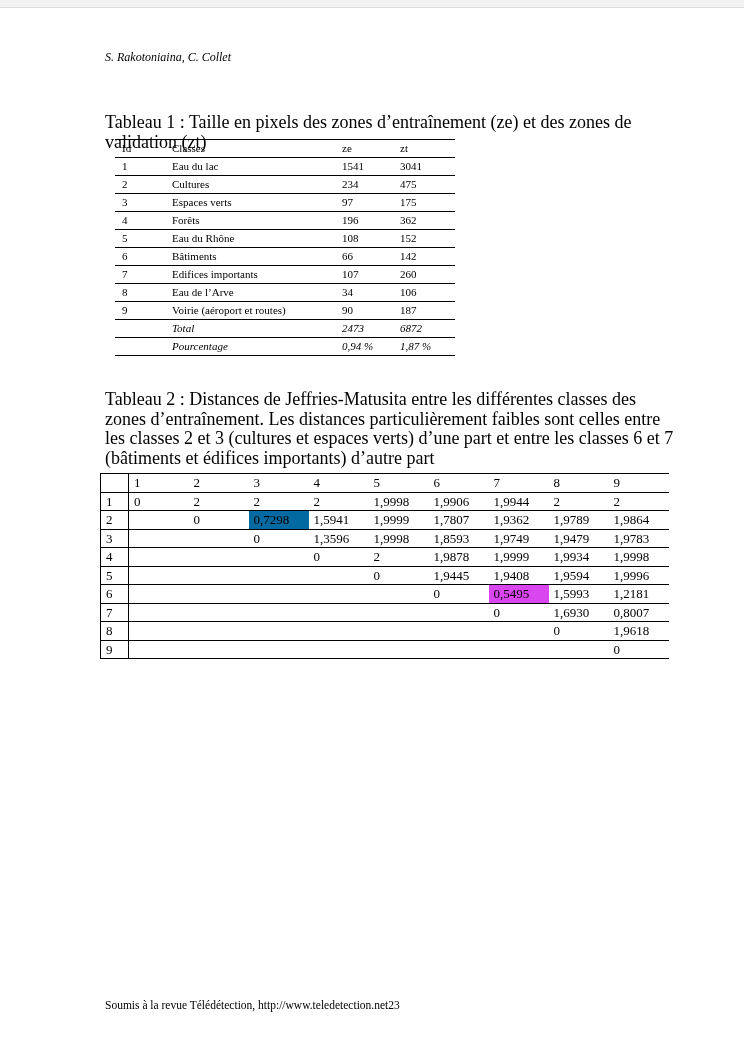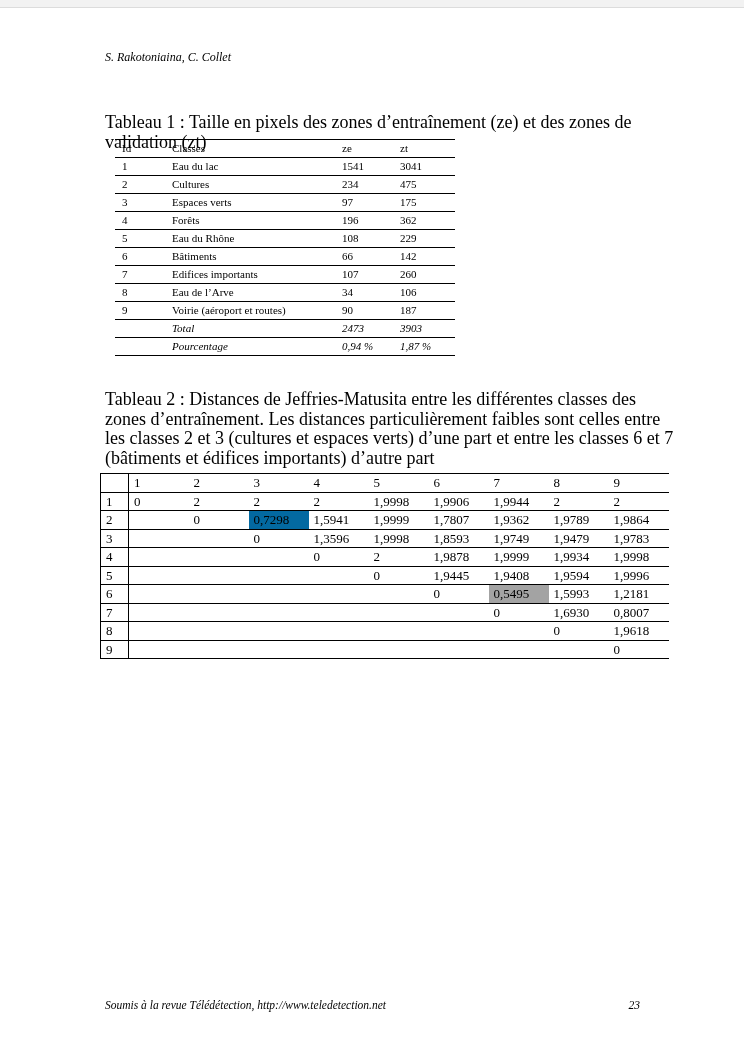--- a/index.html
+++ b/index.html
@@ -49,22 +49,22 @@
   }
   .t2 th, .t2 td {
     border-bottom:1px solid #000;
     height:17.5px; line-height:17.5px;
     padding:0 0 0 5px;
   }
   .t2 th.rowlabel, .t2 th.corner { border-right:1px solid #000; }
 
   .footer {
     position:absolute; left:105px; right:104px; top:991px;
-    display:flex; justify-content:space-between;
-    font-style:italic; font-size:11.5px;
+    display:flex; 
+    font-size:11.5px;
   }
   .edge-bar {
     position:absolute; left:58px; bottom:0;
     width:72px; height:6px;
     background:#4d7f8d;
   }
 </style>
 </head>
 <body>
 
@@ -111,21 +111,21 @@
         <tr>
           <td>4</td>
           <td>Forêts</td>
           <td>196</td>
           <td>362</td>
         </tr>
         <tr>
           <td>5</td>
           <td>Eau du Rhône</td>
           <td>108</td>
-          <td>229</td>
+          <td>152</td>
         </tr>
         <tr>
           <td>6</td>
           <td>Bâtiments</td>
           <td>66</td>
           <td>142</td>
         </tr>
         <tr>
           <td>7</td>
           <td>Edifices importants</td>
@@ -141,21 +141,21 @@
         <tr>
           <td>9</td>
           <td>Voirie (aéroport et routes)</td>
           <td>90</td>
           <td>187</td>
         </tr>
         <tr class="italic">
           <td></td>
           <td>Total</td>
           <td>2473</td>
-          <td>3903</td>
+          <td>6872</td>
         </tr>
         <tr class="italic">
           <td></td>
           <td>Pourcentage</td>
           <td>0,94 %</td>
           <td>1,87 %</td>
         </tr>
       </tbody>
   </table>
 
@@ -250,21 +250,21 @@
           <td>1,9996</td>
         </tr>
         <tr>
           <th class="rowlabel">6</th>
           <td></td>
           <td></td>
           <td></td>
           <td></td>
           <td></td>
           <td>0</td>
-          <td style="background: #a3a3a3;">0,5495</td>
+          <td style="background: #d946ef;">0,5495</td>
           <td>1,5993</td>
           <td>1,2181</td>
         </tr>
         <tr>
           <th class="rowlabel">7</th>
           <td></td>
           <td></td>
           <td></td>
           <td></td>
           <td></td>

